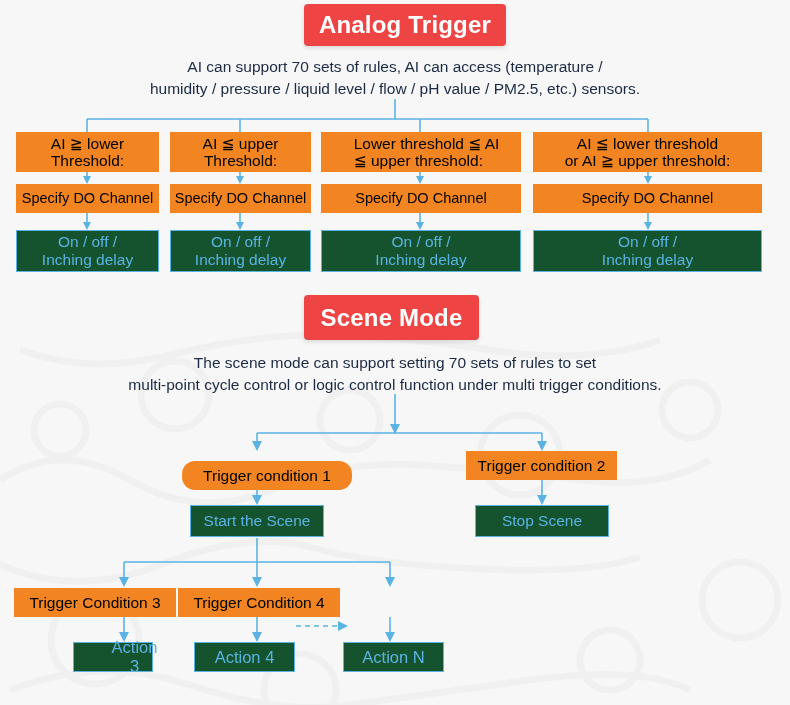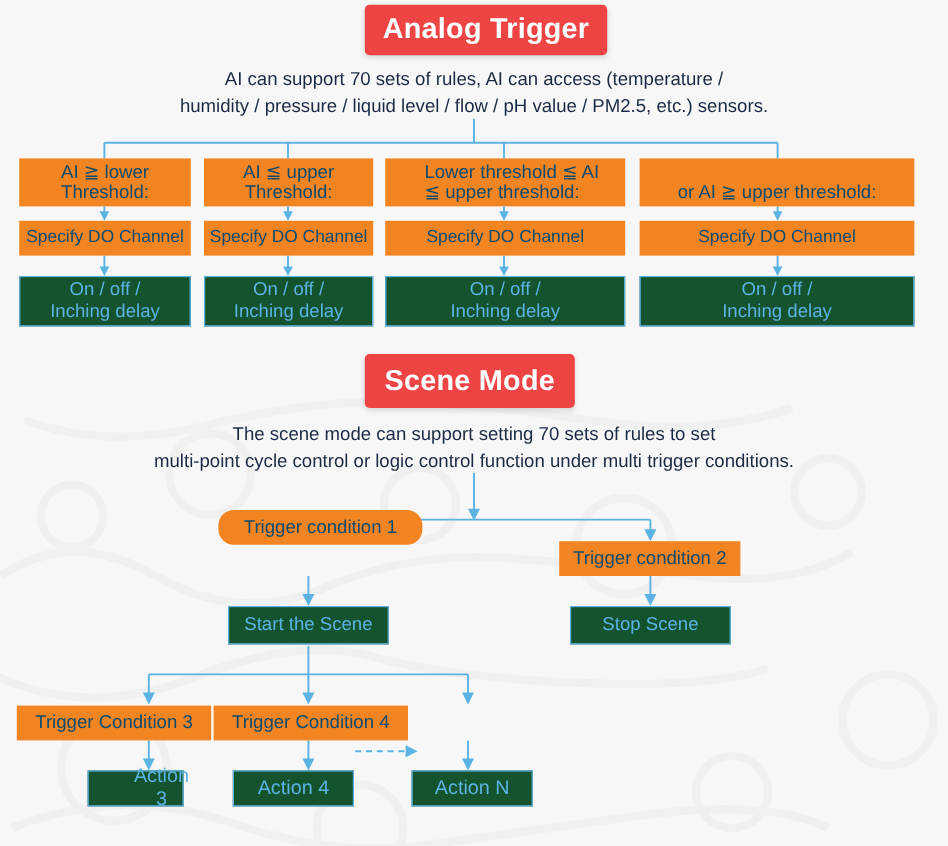--- a/index.html
+++ b/index.html
@@ -39,21 +39,21 @@
 
   .desc {
     color: #1b2a44;
     font-size: 15.5px;
     text-align: center;
     line-height: 1.45;
   }
 
   .box-orange {
     background: #f28522;
-    color: #0c4a6e;
+    color: #000000;
     display: flex;
     align-items: center;
     justify-content: center;
     text-align: center;
     line-height: 1.12;
   }
   .box-blue {
     background: #14532d;
     border: 1px solid #5bb3e4;
     color: #5bb3e4;
@@ -179,21 +179,21 @@
   </div>
   <div class="abs box-blue t16" style="left:321px; top:230px; width:200px; height:42px;">
     <div>
       <span>On / off /</span><br>
       <span>Inching delay</span>
     </div>
   </div>
 
   <div class="abs box-orange t16" style="left:533px; top:132px; width:229px; height:40px;">
     <div>
-      <br>
+      <span>AI ≦ lower threshold</span><br>
       <span>or AI ≧ upper threshold:</span>
     </div>
   </div>
   <div class="abs box-orange t15" style="left:533px; top:184px; width:229px; height:29px;">
     <span>Specify DO Channel</span>
   </div>
   <div class="abs box-blue t16" style="left:533px; top:230px; width:229px; height:42px;">
     <div>
       <span>On / off /</span><br>
       <span>Inching delay</span>
@@ -241,21 +241,21 @@
     <polygon fill="#5bb3e4" points="124,642 119,632 129,632"></polygon>
     <path class="ln" d="M257 617 L257 636"></path>
     <polygon fill="#5bb3e4" points="257,642 252,632 262,632"></polygon>
     <path class="ln" d="M390 617 L390 636"></path>
     <polygon fill="#5bb3e4" points="390,642 385,632 395,632"></polygon>
 
     <path class="ln-dash" d="M296 626 L341 626"></path>
     <polygon fill="#5bb3e4" points="348,626 338,621 338,631"></polygon>
   </svg>
 
-  <div class="abs box-orange t16" style="left:182px; top:425px; width:170px; height:29px;border-radius:13px;">
+  <div class="abs box-orange t16" style="left:182px; top:461px; width:170px; height:29px;border-radius:13px;">
     <span>Trigger condition 1</span>
   </div>
   <div class="abs box-orange t16" style="left:466px; top:451px; width:151px; height:29px;">
     <span>Trigger condition 2</span>
   </div>
 
   <div class="abs box-blue t16" style="left:190px; top:505px; width:134px; height:32px;">
     <span>Start the Scene</span>
   </div>
   <div class="abs box-blue t16" style="left:475px; top:505px; width:134px; height:32px;">

